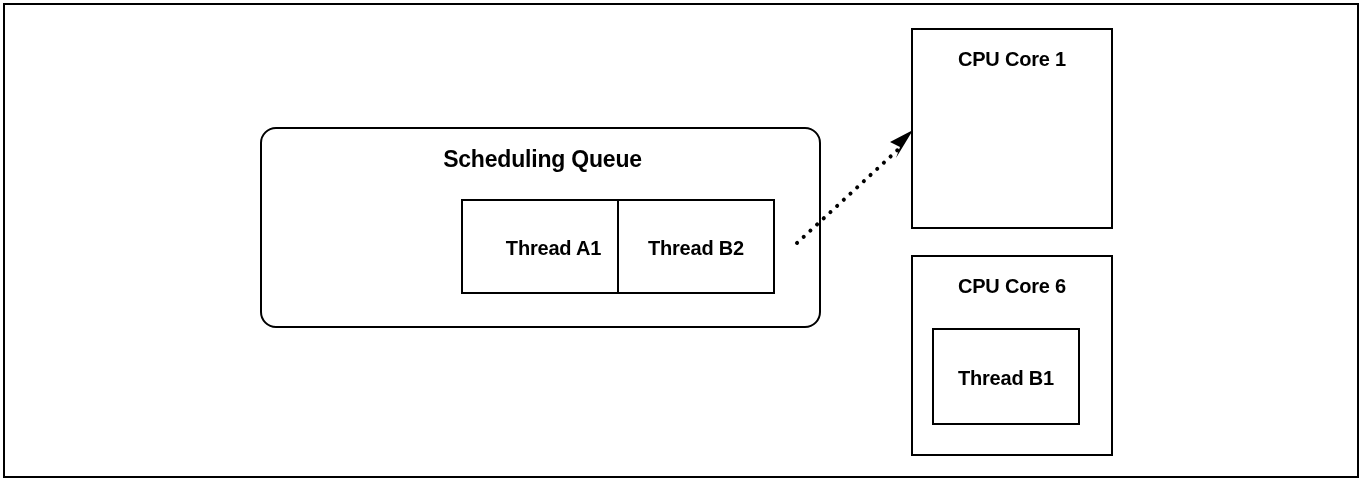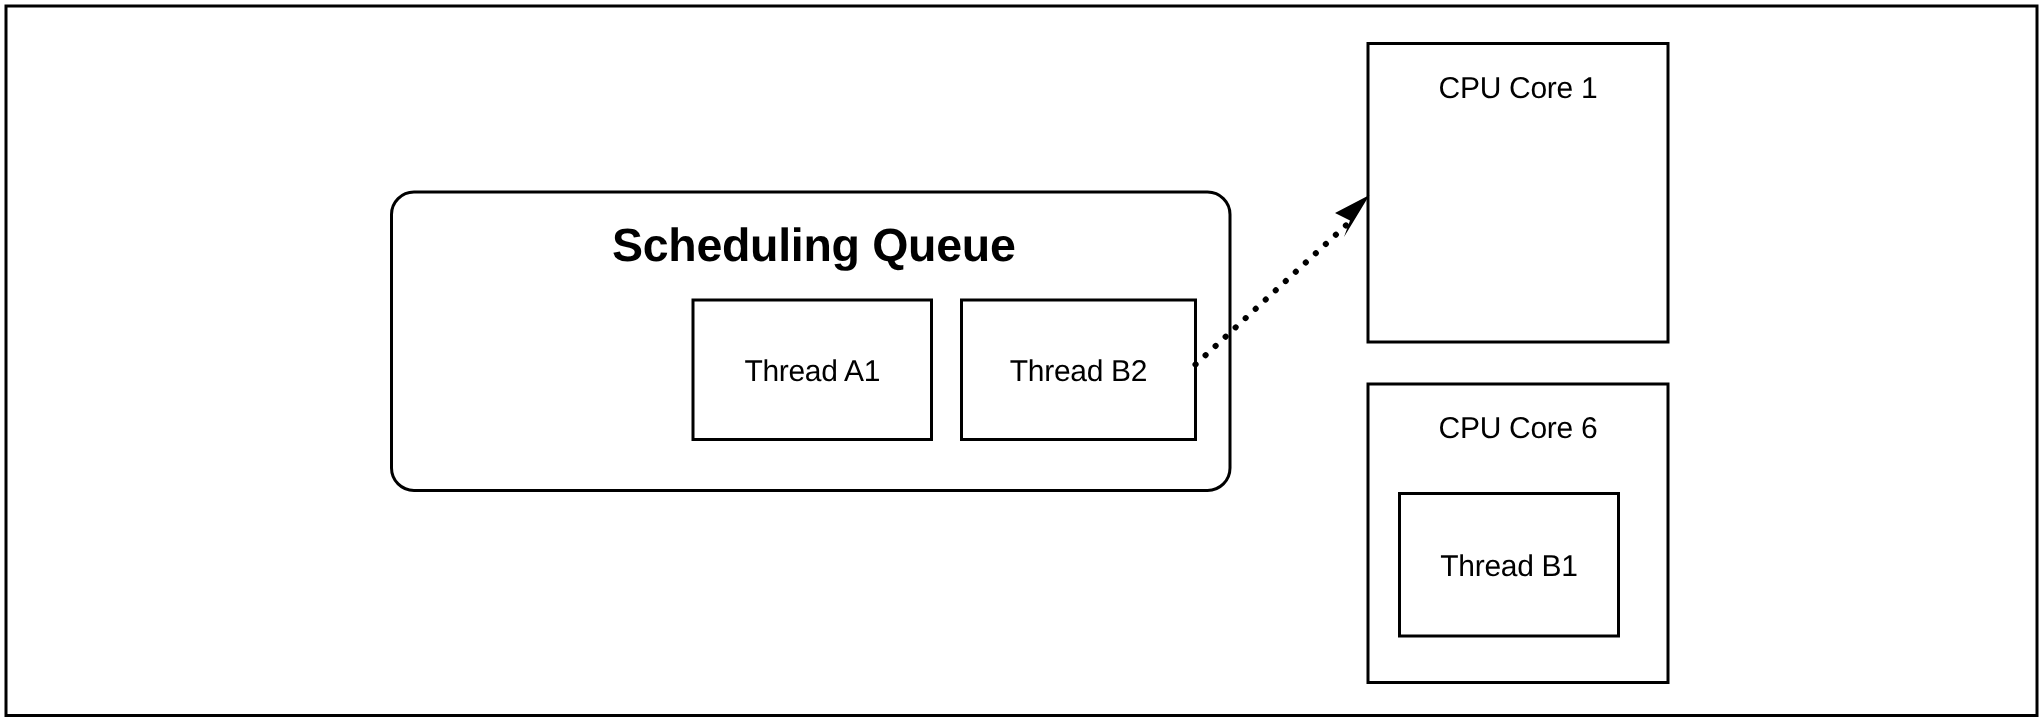--- a/index.html
+++ b/index.html
@@ -41,52 +41,53 @@
     border-radius: 16px;
     box-sizing: border-box;
     background: #ffffff;
   }
   .queue-title {
     position: absolute;
     left: 0;
     top: 17px;
     width: 561px;
     text-align: center;
-    font-size: 31px;
+    font-size: 23px;
     font-weight: bold;
     color: #000000;
     letter-spacing: -0.2px;
     white-space: nowrap;
   }
   
   .node {
     position: absolute;
     border: 2px solid #000000;
     box-sizing: border-box;
     background: #ffffff;
   }
   .node-label {
     position: absolute;
     width: 100%;
     text-align: center;
     font-size: 20px;
-    font-weight: normal;
+    font-weight: bold;
     color: #000000;
     letter-spacing: -0.2px;
     white-space: nowrap;
   }
   
   .thread-a1 {
     left: 461px;
     top: 199px;
     width: 161px;
     height: 95px;
+    padding-left: 12px;
   }
   .thread-b2 {
-    left: 640px;
+    left: 617px;
     top: 199px;
     width: 158px;
     height: 95px;
   }
   .thread-card-label {
     top: 36px;
   }
   
   .cpu-core-1 {
     left: 911px;

